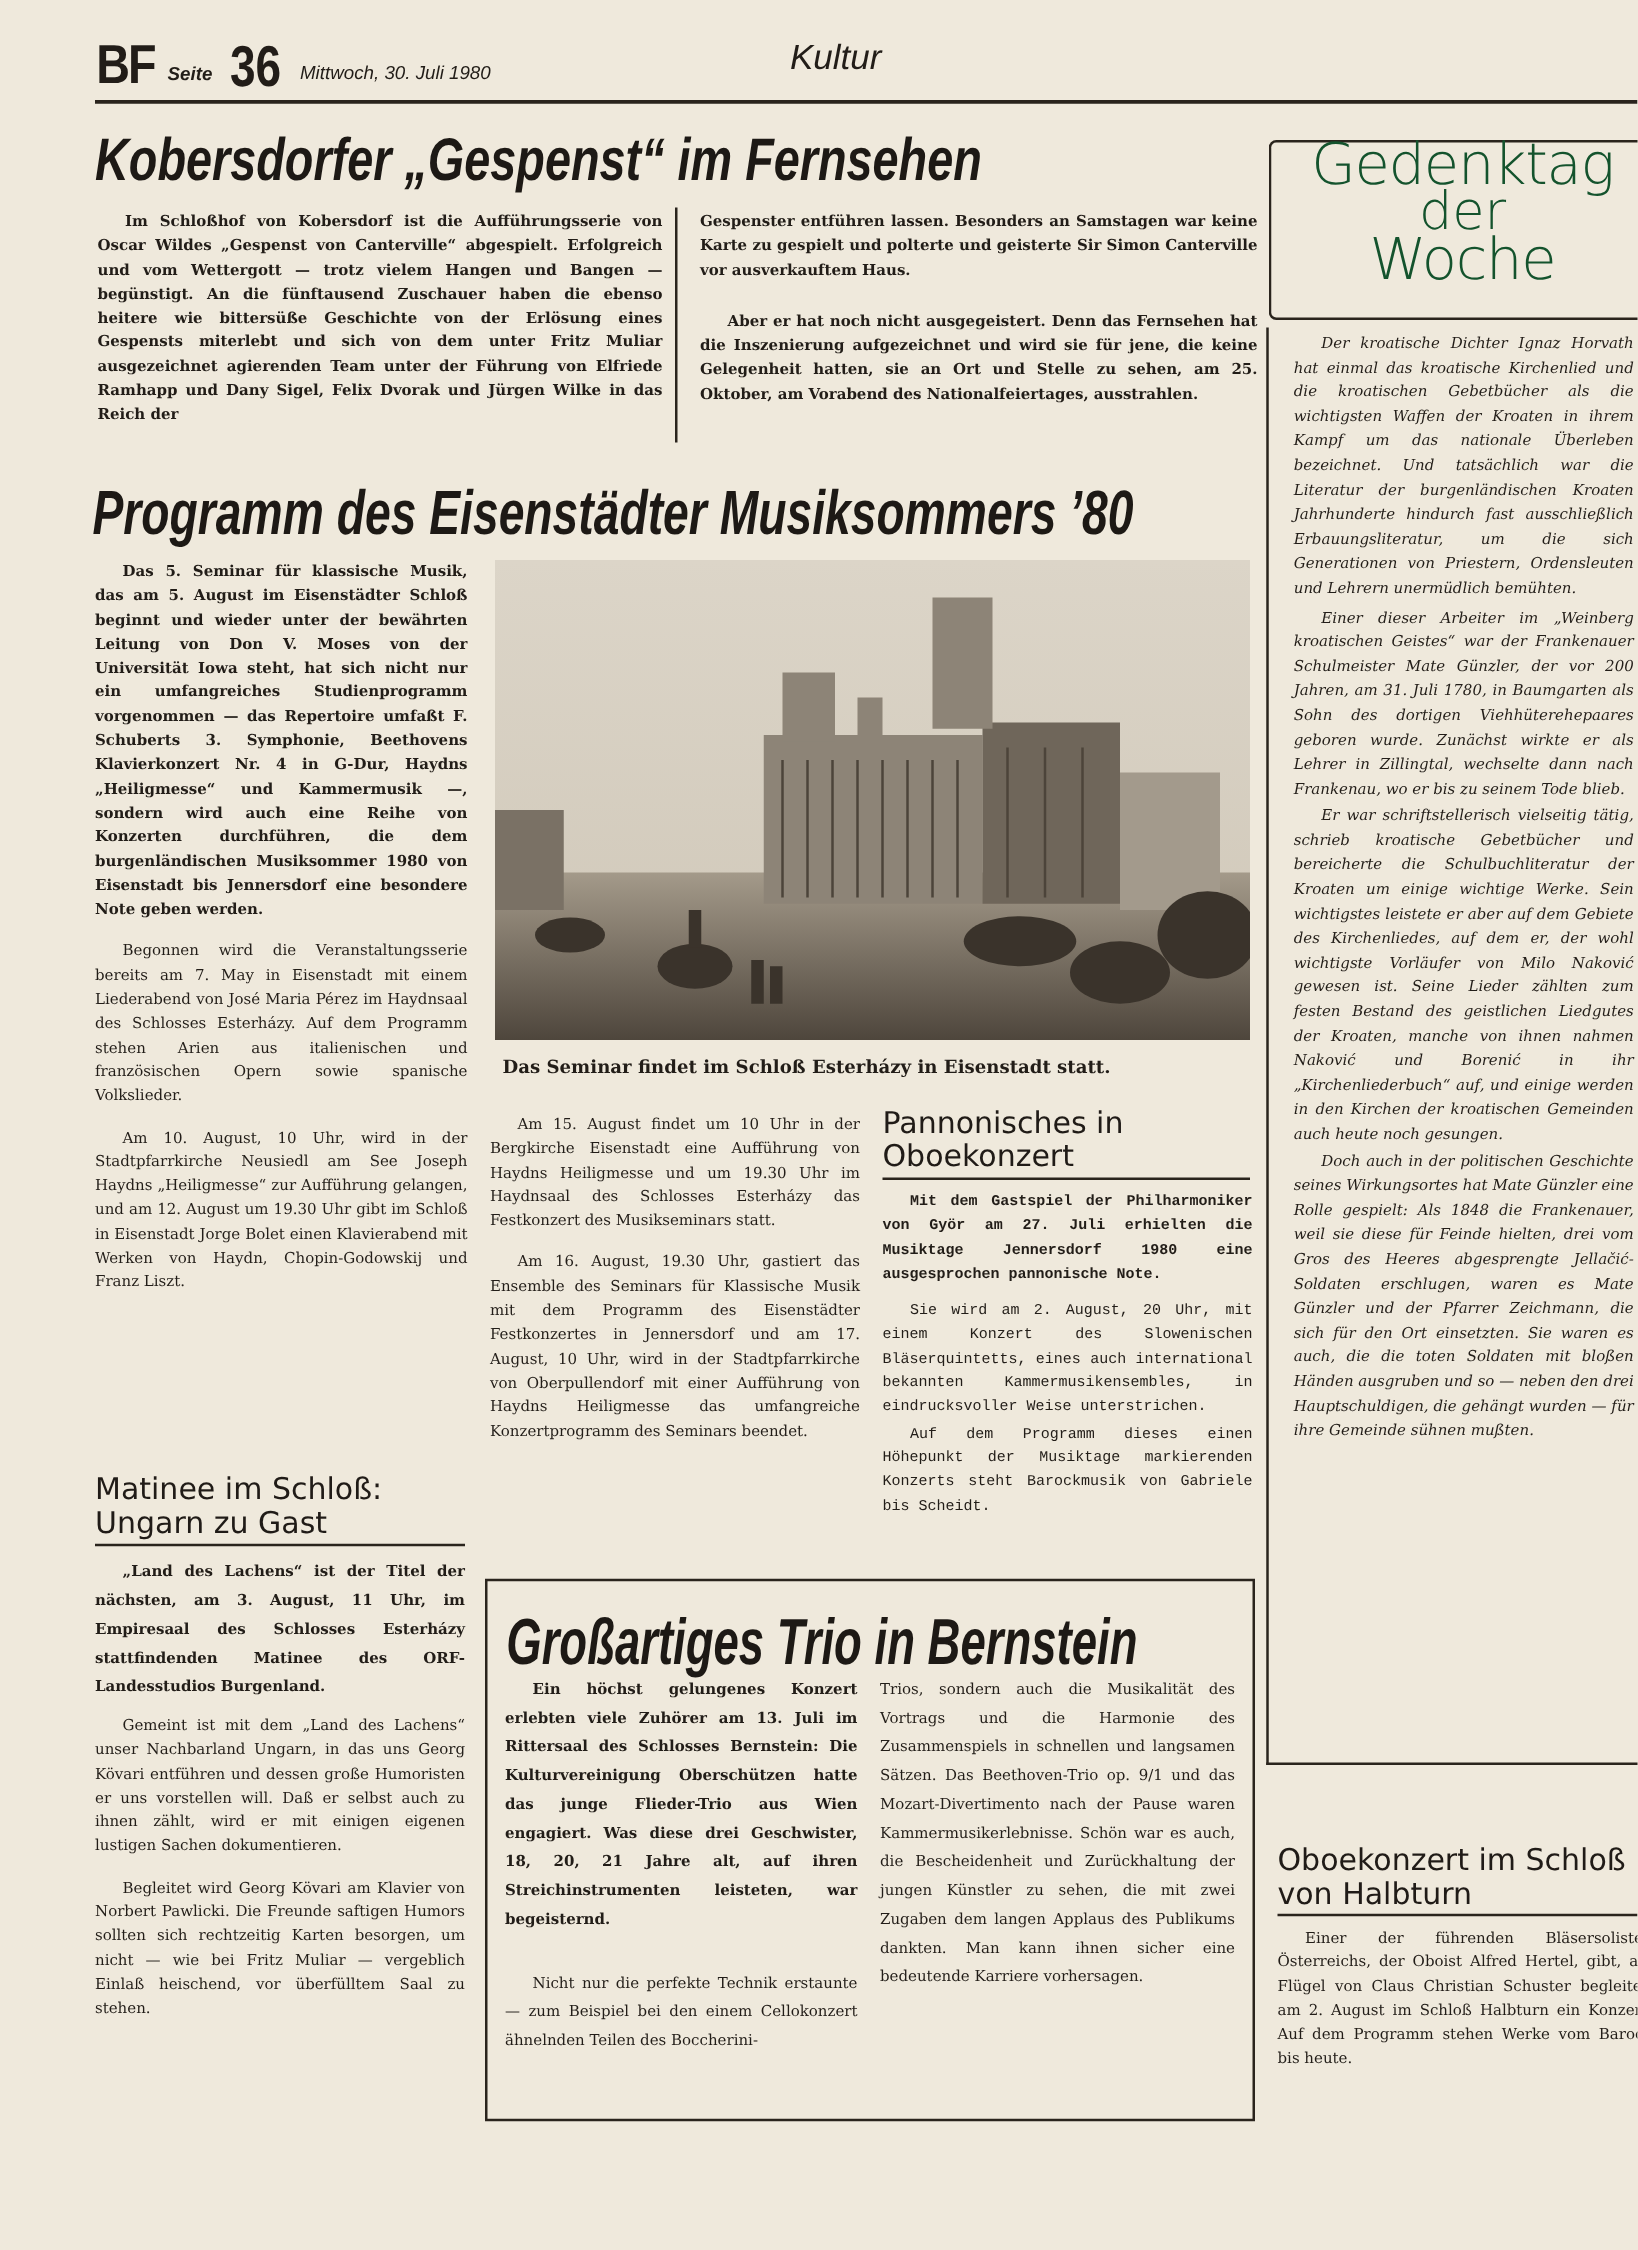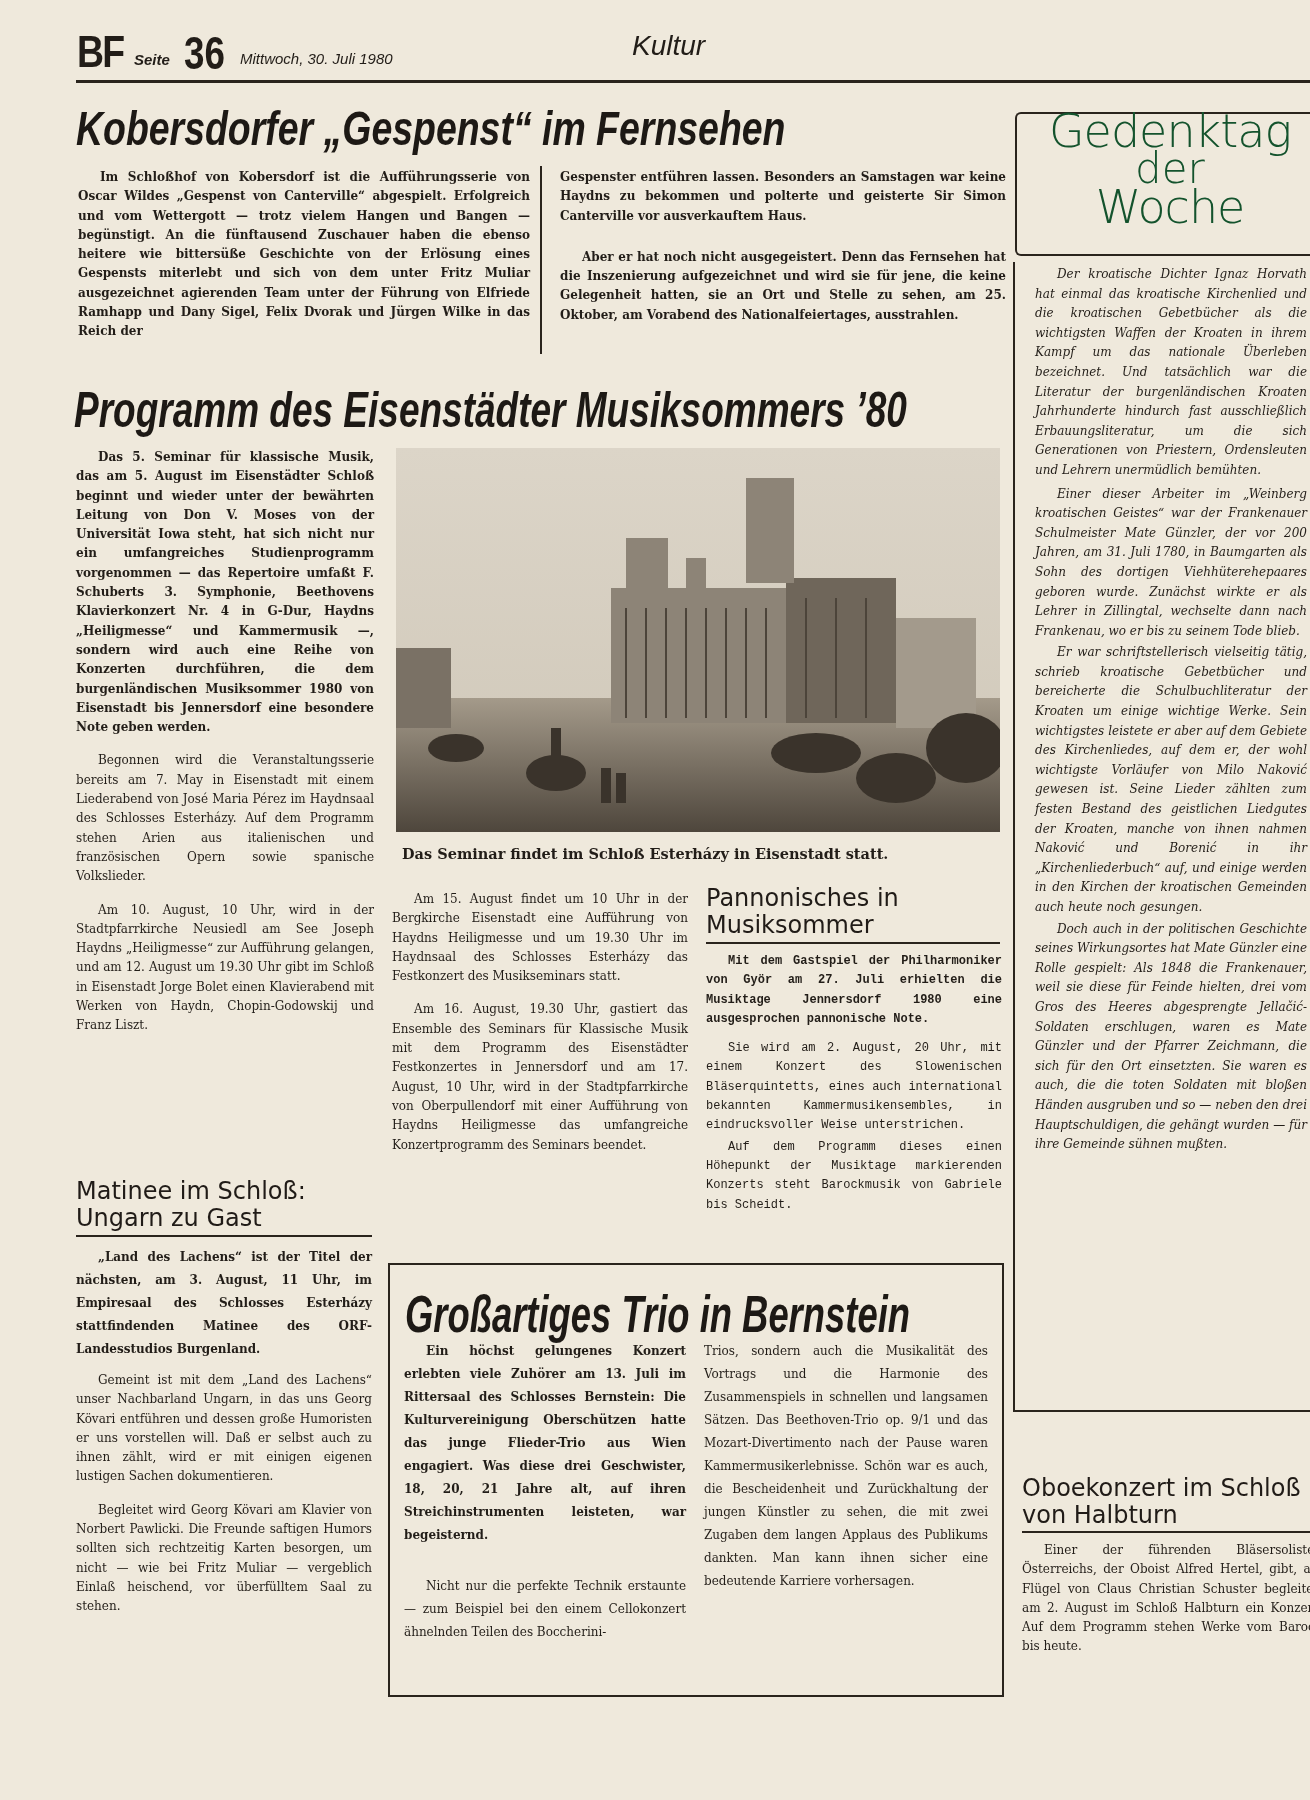--- a/index.html
+++ b/index.html
@@ -59,21 +59,21 @@
 <div class="abs mast-date">Mittwoch, 30. Juli 1980</div>
 <div class="abs mast-section">Kultur</div>
 <div class="abs mast-rule"></div>
 
 <div class="abs headline h1">Kobersdorfer „Gespenst“ im Fernsehen</div>
 <div class="abs col bold" style="left:78px; top:168px; width:452px;">
   <p>Im Schloßhof von Kobersdorf ist die Aufführungsserie von Oscar Wildes „Gespenst von Canterville“ abgespielt. Erfolgreich und vom Wettergott — trotz vielem Hangen und Bangen — begünstigt. An die fünftausend Zuschauer haben die ebenso heitere wie bittersüße Geschichte von der Erlösung eines Gespensts miterlebt und sich von dem unter Fritz Muliar ausgezeichnet agierenden Team unter der Führung von Elfriede Ramhapp und Dany Sigel, Felix Dvorak und Jürgen Wilke in das Reich der</p>
 </div>
 <div class="abs vrule" style="left:540px; top:166px; height:188px;"></div>
 <div class="abs col bold" style="left:560px; top:168px; width:446px;">
-  <p style="text-indent:0">Gespenster entführen lassen. Besonders an Samstagen war keine Haydns zu bekommen und polterte und geisterte Sir Simon Canterville vor ausverkauftem Haus.</p>
+  <p style="text-indent:0">Gespenster entführen lassen. Besonders an Samstagen war keine Karte zu gespielt und polterte und geisterte Sir Simon Canterville vor ausverkauftem Haus.</p>
   <p style="margin-top:22px">Aber er hat noch nicht ausgegeistert. Denn das Fernsehen hat die Inszenierung aufgezeichnet und wird sie für jene, die keine Gelegenheit hatten, sie an Ort und Stelle zu sehen, am 25. Oktober, am Vorabend des Nationalfeiertages, ausstrahlen.</p>
 </div>
 
 <div class="abs headline h2">Programm des Eisenstädter Musiksommers ’80</div>
 
 <div class="abs col" style="left:76px; top:448px; width:298px;">
   <p class="bold">Das 5. Seminar für klassische Musik, das am 5. August im Eisenstädter Schloß beginnt und wieder unter der bewährten Leitung von Don V. Moses von der Universität Iowa steht, hat sich nicht nur ein umfangreiches Studienprogramm vorgenommen — das Repertoire umfaßt F. Schuberts 3. Symphonie, Beethovens Klavierkonzert Nr. 4 in G-Dur, Haydns „Heiligmesse“ und Kammermusik —, sondern wird auch eine Reihe von Konzerten durchführen, die dem burgenländischen Musiksommer 1980 von Eisenstadt bis Jennersdorf eine besondere Note geben werden.</p>
   <p style="margin-top:14px">Begonnen wird die Veranstaltungsserie bereits am 7. May in Eisenstadt mit einem Liederabend von José Maria Pérez im Haydnsaal des Schlosses Esterházy. Auf dem Programm stehen Arien aus italienischen und französischen Opern sowie spanische Volkslieder.</p>
   <p style="margin-top:14px">Am 10. August, 10 Uhr, wird in der Stadtpfarrkirche Neusiedl am See Joseph Haydns „Heiligmesse“ zur Aufführung gelangen, und am 12. August um 19.30 Uhr gibt im Schloß in Eisenstadt Jorge Bolet einen Klavierabend mit Werken von Haydn, Chopin-Godowskij und Franz Liszt.</p>
 </div>
@@ -128,21 +128,21 @@
 </div>
 <div class="abs caption">Das Seminar findet im Schloß Esterházy in Eisenstadt statt.</div>
 
 <div class="abs col" style="left:392px; top:890px; width:296px;">
   <p>Am 15. August findet um 10 Uhr in der Bergkirche Eisenstadt eine Aufführung von Haydns Heiligmesse und um 19.30 Uhr im Haydnsaal des Schlosses Esterházy das Festkonzert des Musikseminars statt.</p>
   <p style="margin-top:14px">Am 16. August, 19.30 Uhr, gastiert das Ensemble des Seminars für Klassische Musik mit dem Programm des Eisenstädter Festkonzertes in Jennersdorf und am 17. August, 10 Uhr, wird in der Stadtpfarrkirche von Oberpullendorf mit einer Aufführung von Haydns Heiligmesse das umfangreiche Konzertprogramm des Seminars beendet.</p>
 </div>
 
 <div class="abs subhead" style="left:706px; top:885px; width:290px;">
   <div>Pannonisches in</div>
-  <div>Musiksommer</div>
+  <div>Oboekonzert</div>
 </div>
 <div class="abs hrule" style="left:706px; top:942px; width:294px;"></div>
 <div class="abs col" style="left:706px; top:952px; width:296px;font-family:Liberation Mono, monospace;">
   <p class="bold">Mit dem Gastspiel der Philharmoniker von Györ am 27. Juli erhielten die Musiktage Jennersdorf 1980 eine ausgesprochen pannonische Note.</p>
   <p style="margin-bottom:2px">Sie wird am 2. August, 20 Uhr, mit einem Konzert des Slowenischen Bläserquintetts, eines auch international bekannten Kammermusikensembles, in eindrucksvoller Weise unterstrichen.</p>
   <p>Auf dem Programm dieses einen Höhepunkt der Musiktage markierenden Konzerts steht Barockmusik von Gabriele bis Scheidt.</p>
 </div>
 
 <div class="abs subhead" style="left:76px; top:1178px; width:300px;">
   <div>Matinee im Schloß:</div>

